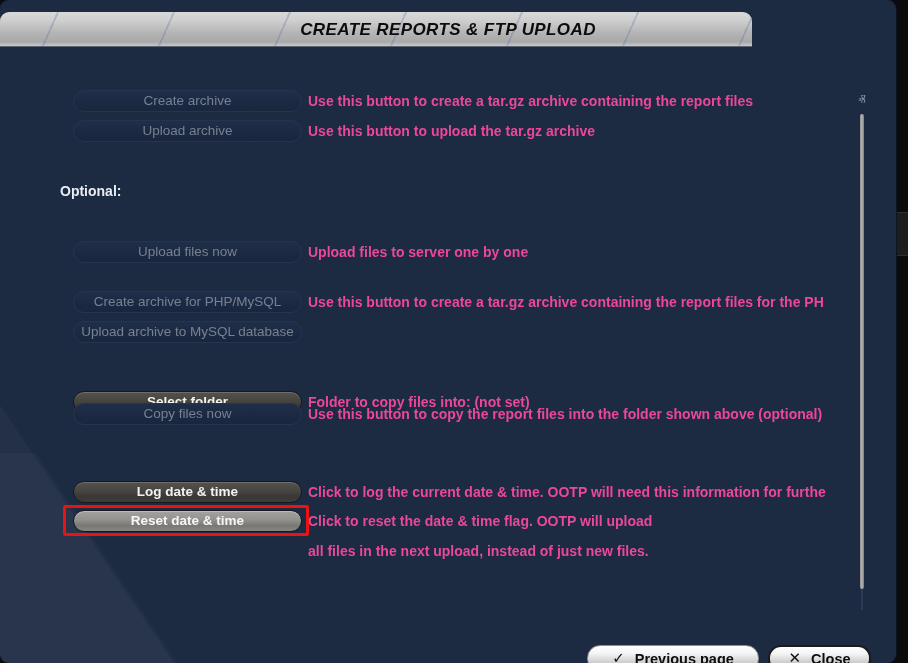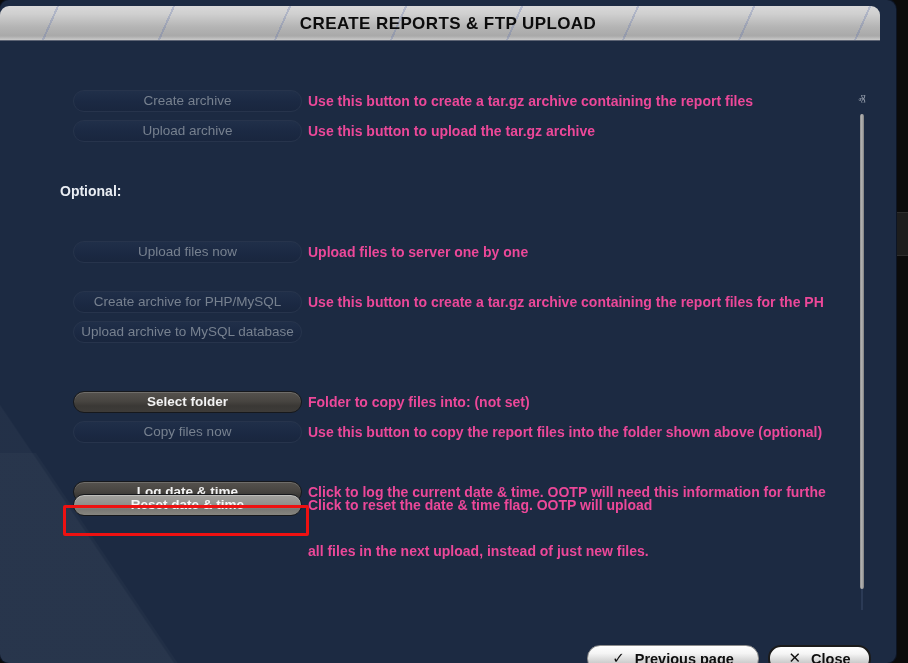--- a/index.html
+++ b/index.html
@@ -64,32 +64,33 @@
     background:
       linear-gradient(56deg, rgba(255,255,255,0.022) 0%, rgba(255,255,255,0.022) 55%,
                       rgba(255,255,255,0.000) 55.4%, rgba(255,255,255,0.000) 100%);
     pointer-events: none;
   }
 
   
   #titlebar {
     position: absolute;
     left: 0;
-    top: 6px;
-    width: 880px;
+    top: 12px;
+    width: 752px;
     height: 35px;
     border-radius: 9px 9px 0 0;
     background:
       repeating-linear-gradient(114deg,
         rgba(90,110,170,0.00) 0px, rgba(90,110,170,0.00) 52px,
         rgba(90,110,170,0.28) 52px, rgba(90,110,170,0.28) 54px,
         rgba(90,110,170,0.00) 54px, rgba(90,110,170,0.00) 106px),
       linear-gradient(180deg, #d9d9d9 0%, #cfcfcf 24%, #b4b4b4 62%, #a9a9a9 88%, #c9c9c9 100%);
     border-bottom: 1px solid #5c6373;
     box-sizing: border-box;
+    font-style: italic;
   }
   #titlebar-text {
     position: absolute;
     left: 0;
     top: 0;
     width: 896px;
     height: 35px;
     line-height: 35px;
     text-align: center;
     font-size: 17px;
@@ -308,31 +309,31 @@
 
     <div class="row" style="top:285px;padding-left:26px;">
       <div class="actbtn disabled">Upload archive to MySQL database</div>
     </div>
 
     <div class="row" style="top:355px;">
       <div class="actbtn enabled">Select folder</div>
       <div class="desc">Folder to copy files into: (not set)</div>
     </div>
 
-    <div class="row" style="top:385px;">
+    <div class="row" style="top:367px;">
       <div class="actbtn disabled">Copy files now</div>
       <div class="desc">Use this button to copy the report files into the folder shown above (optional)</div>
     </div>
 
     <div class="row" style="top:445px;">
       <div class="actbtn enabled">Log date &amp; time</div>
       <div class="desc">Click to log the current date &amp; time. OOTP will need this information for furthe</div>
     </div>
 
-    <div class="row" style="top:458px;padding-left:7px;">
+    <div class="row" style="top:474px;padding-left:7px;">
       <div class="actbtn hover">Reset date &amp; time</div>
       <div class="desc">Click to reset the date &amp; time flag. OOTP will upload</div>
     </div>
 
     <div class="row" style="top:504px;">
       <div class="desc">all files in the next upload, instead of just new files.</div>
     </div>
 
     <div id="annot"></div>
 

